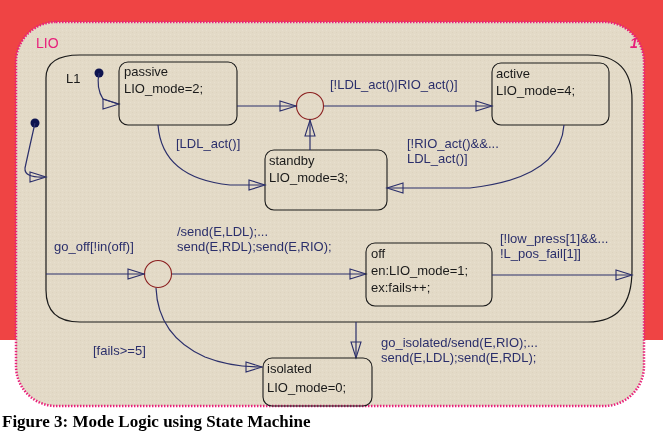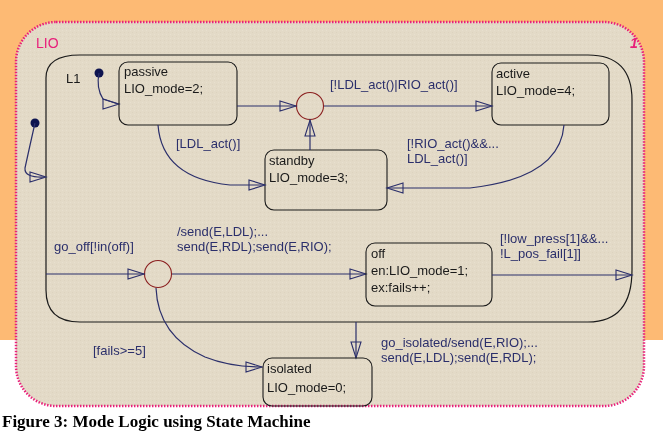--- a/index.html
+++ b/index.html
@@ -1,18 +1,18 @@
 <!DOCTYPE html>
 <html><head>
 <meta charset="utf-8">
 <style>
   html, body { margin:0; padding:0; }
   body { width:663px; height:436px; background:#ffffff; position:relative; overflow:hidden;
          font-family:"Liberation Sans", sans-serif; }
-  #canvas { position:absolute; left:0; top:0; width:663px; height:340px; background:#fdba74; }
+  #canvas { position:absolute; left:0; top:0; width:663px; height:340px; background:#ef4444; }
   svg { position:absolute; left:0; top:0; }
   .lbl { font-family:"Liberation Sans", sans-serif; font-size:13px; fill:#2b2f6b; }
   .st { font-family:"Liberation Sans", sans-serif; font-size:13px; fill:#1a1a1a; }
   .pink { font-family:"Liberation Sans", sans-serif; font-size:14px; fill:#e8207a; }
   #caption { position:absolute; left:2px; top:412px; font-family:"Liberation Serif", serif;
              font-weight:bold; font-size:17px; color:#000; white-space:nowrap; }
 </style>
 </head>
 <body>
 

